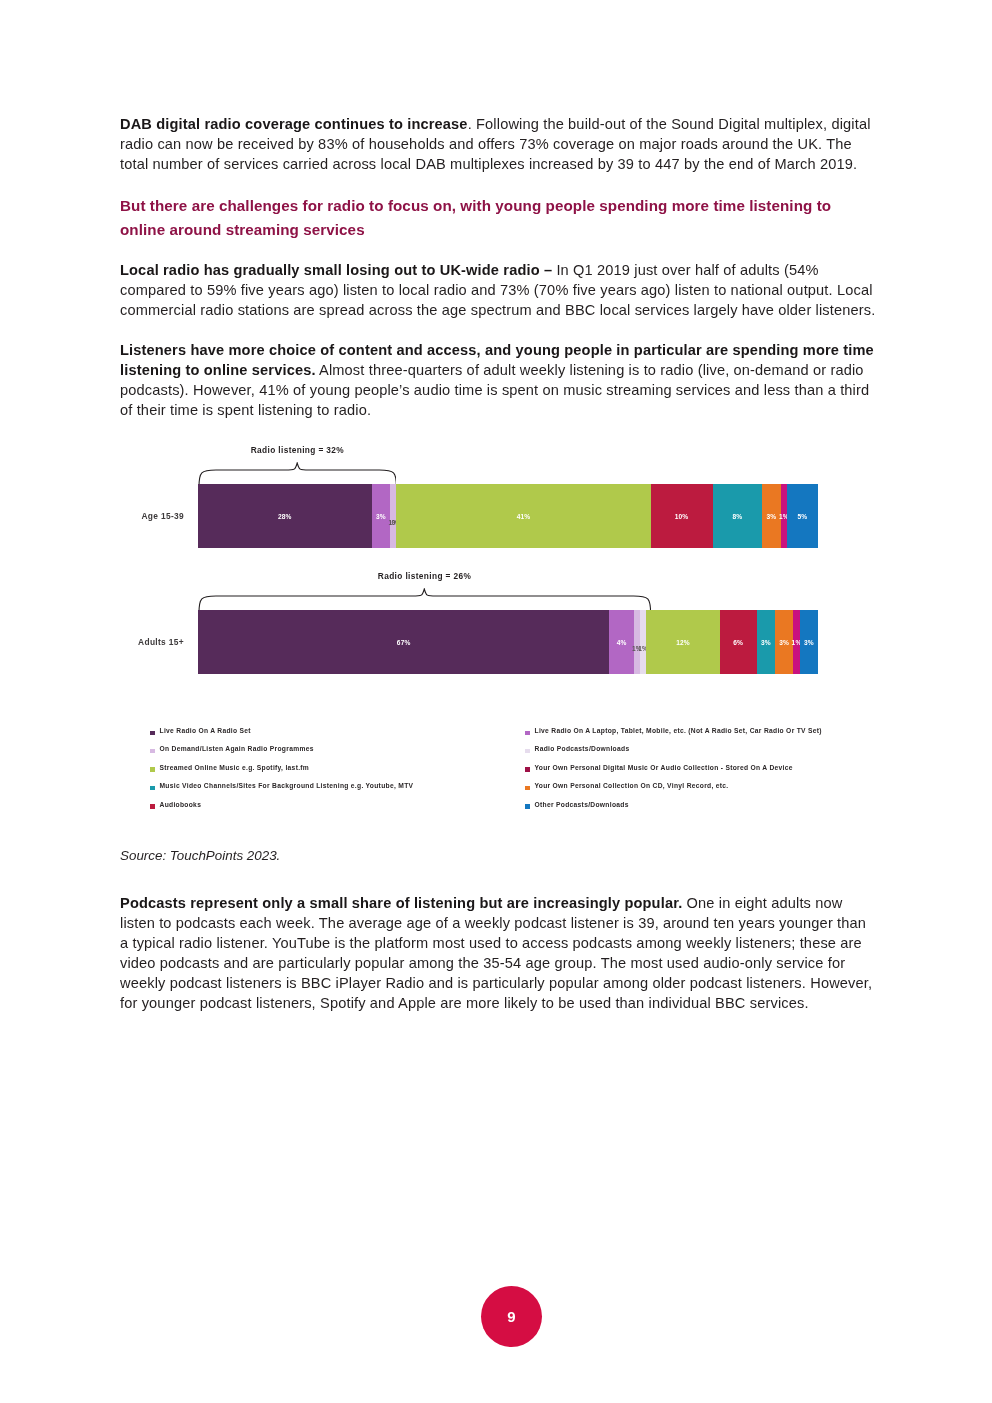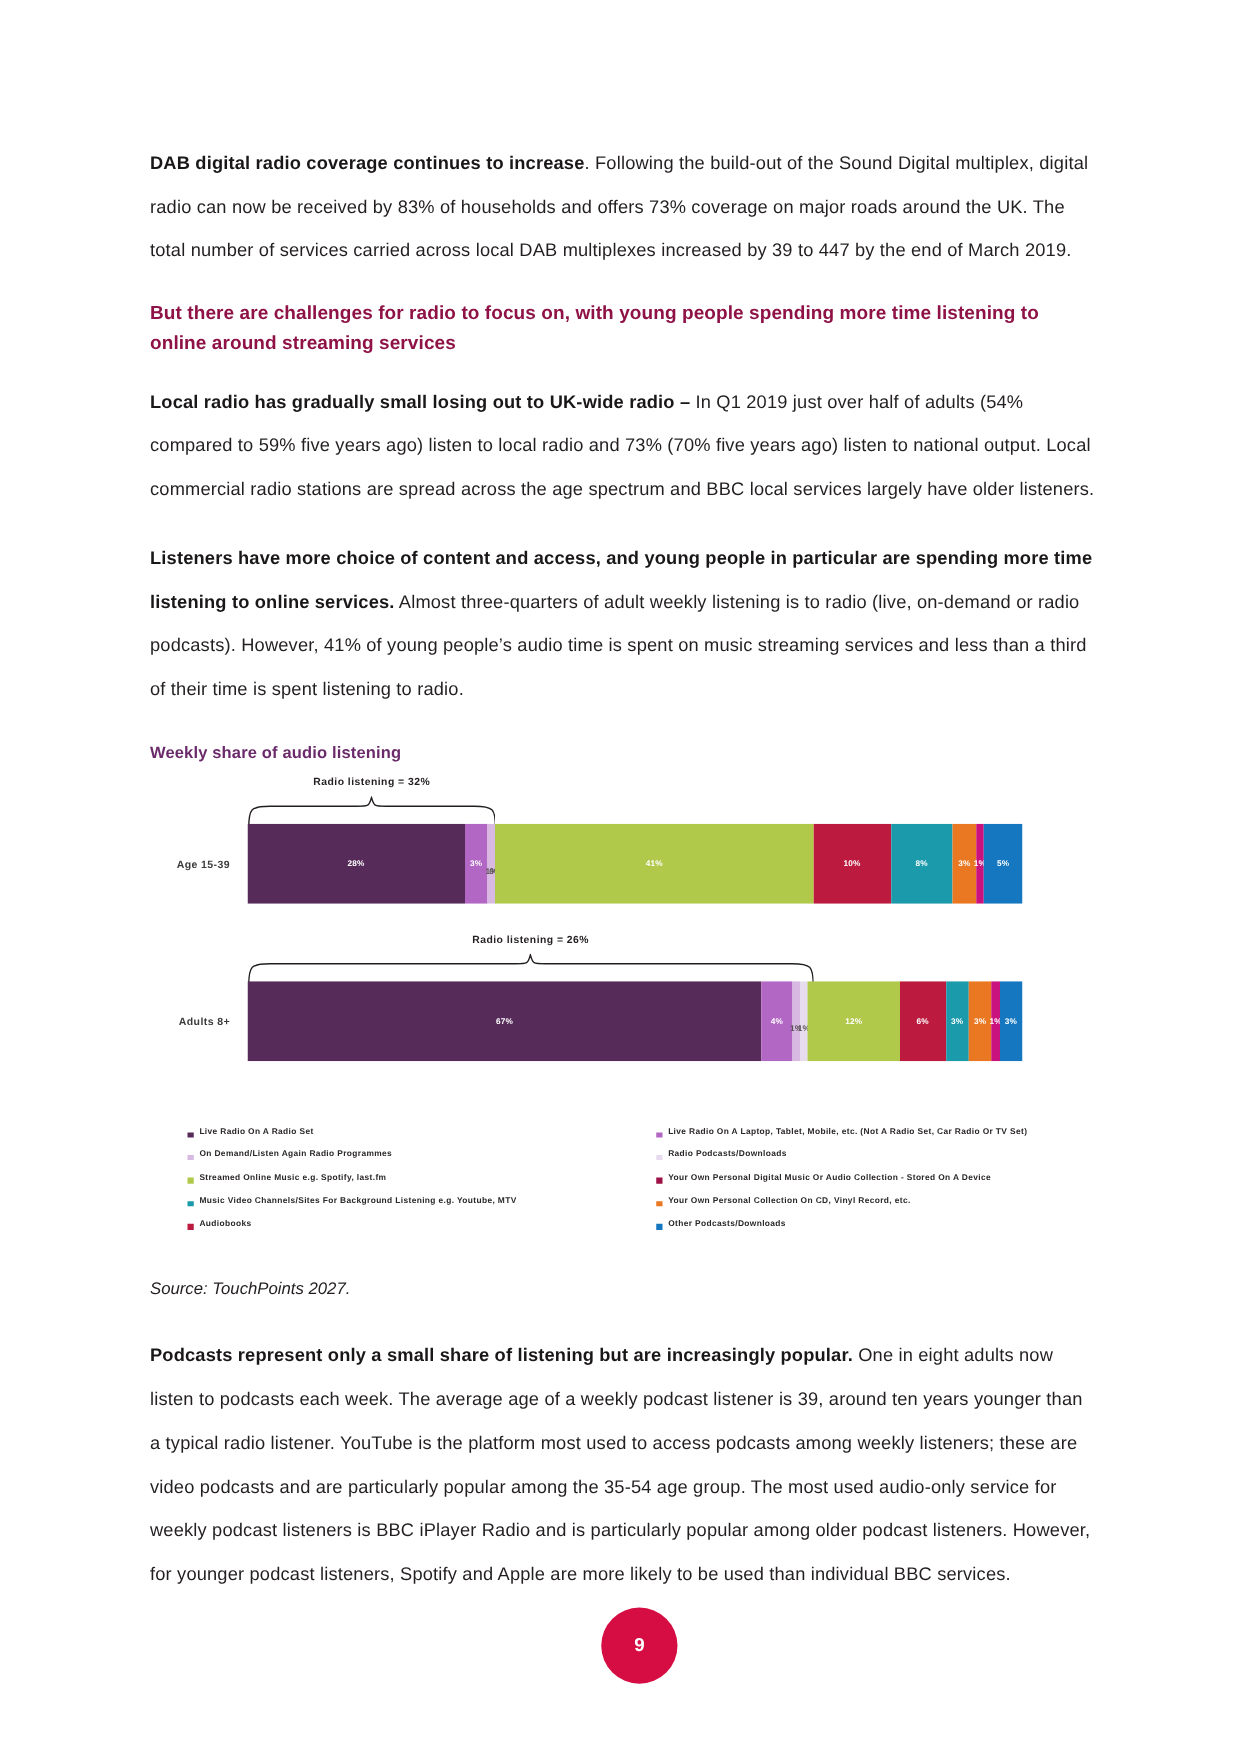--- a/index.html
+++ b/index.html
@@ -23,21 +23,21 @@
 
   .content {
     position: absolute;
     left: 120px;
     top: 114px;
     width: 756px;
   }
 
   p.body-text {
     font-size: 14.6px;
-    line-height: 35px;
+    line-height: 20px;
     color: #231f20;
     margin: 0 0 20px 0;
     text-align: left;
     letter-spacing: 0.01em;
   }
   p.body-text b, p.body-text strong { font-weight: bold; color: #1a1718; }
 
   h2.section-heading {
     font-size: 15.2px;
     line-height: 24px;
@@ -181,21 +181,20 @@
   <div class="content">
 
     <p class="body-text"><b>DAB digital radio coverage continues to increase</b><span>. Following the build-out of the Sound Digital multiplex, digital radio can now be received by 83% of households and offers 73% coverage on major roads around the UK. The total number of services carried across local DAB multiplexes increased by 39 to 447 by the end of March 2019.</span></p>
 
     <h2 class="section-heading">But there are challenges for radio to focus on, with young people spending more time listening to online around streaming services</h2>
 
     <p class="body-text"><b>Local radio has gradually small losing out to UK-wide radio –</b><span> In Q1 2019 just over half of adults (54% compared to 59% five years ago) listen to local radio and 73% (70% five years ago) listen to national output. Local commercial radio stations are spread across the age spectrum and BBC local services largely have older listeners.</span></p>
 
     <p class="body-text" style="margin-bottom:24px;"><b>Listeners have more choice of content and access, and young people in particular are spending more time listening to online services.</b><span> Almost three-quarters of adult weekly listening is to radio (live, on-demand or radio podcasts). However, 41% of young people’s audio time is spent on music streaming services and less than a third of their time is spent listening to radio.</span></p>
 
-    <h3 class="chart-heading">Weekly share of audio listening</h3>
 
     <div class="chart-wrap">
 
       <div class="bar-group" id="group-0" style="top:40px;">
         <div class="brace-label" id="ann-0" style="left: 130.7px; top: -39px;">Radio listening = 32%</div>
         <svg class="brace-svg" id="brace-0" style="left:78px; top:-22px;" width="198.4" height="26" viewBox="0 0 198.4 26">
           <path d="M1,25 C1,10 3,8 18,8 L87.2,8 C97.2,8 97.2,8 99.2,1 C101.2,8 101.2,8 111.2,8 L181.4,8 C196.4,8 198.4,10 198.4,25" fill="none" stroke="#231f20" stroke-width="1.1"></path>
         </svg>
         <div class="cat-label" style="top:27px;">Age 15-39</div>
         <div class="bar" id="bar-0">
@@ -230,21 +229,21 @@
               <span class="seg-label">5%</span>
             </div>
           </div>
       </div>
 
       <div class="bar-group" id="group-1" style="top:166px;">
         <div class="brace-label" id="ann-1" style="left: 257.8px; top: -39px;">Radio listening = 26%</div>
         <svg class="brace-svg" id="brace-1" style="left:78px; top:-22px;" width="452.59999999999997" height="26" viewBox="0 0 452.59999999999997 26">
           <path d="M1,25 C1,10 3,8 18,8 L214.29999999999998,8 C224.29999999999998,8 224.29999999999998,8 226.29999999999998,1 C228.29999999999998,8 228.29999999999998,8 238.29999999999998,8 L435.59999999999997,8 C450.59999999999997,8 452.59999999999997,10 452.59999999999997,25" fill="none" stroke="#231f20" stroke-width="1.1"></path>
         </svg>
-        <div class="cat-label" style="top:27px;">Adults 8+</div>
+        <div class="cat-label" style="top:27px;">Adults 15+</div>
         <div class="bar" id="bar-1">
             <div class="seg" style="background: rgb(86, 43, 90); width: 415.4px;">
               <span class="seg-label">67%</span>
             </div>
             <div class="seg" style="background: rgb(178, 103, 196); width: 24.8px;">
               <span class="seg-label">4%</span>
             </div>
             <div class="seg" style="background: rgb(215, 185, 226); width: 6.2px;">
               <span class="seg-label dark out-below">1%</span>
             </div>
@@ -314,21 +313,21 @@
             </div>
             <div class="legend-item">
               <span class="legend-swatch" style="background: rgb(20, 119, 192);"></span>
               <span class="legend-text">Other Podcasts/Downloads</span>
             </div>
           </div>
       </div>
 
     </div>
 
-    <p class="source-note" style="margin-top:4px;">Source: TouchPoints 2027.</p>
+    <p class="source-note" style="margin-top:4px;">Source: TouchPoints 2023.</p>
 
     <p class="body-text" style="margin-top:30px;"><b>Podcasts represent only a small share of listening but are increasingly popular.</b><span> One in eight adults now listen to podcasts each week. The average age of a weekly podcast listener is 39, around ten years younger than a typical radio listener. YouTube is the platform most used to access podcasts among weekly listeners; these are video podcasts and are particularly popular among the 35-54 age group. The most used audio-only service for weekly podcast listeners is BBC iPlayer Radio and is particularly popular among older podcast listeners. However, for younger podcast listeners, Spotify and Apple are more likely to be used than individual BBC services.</span></p>
 
   </div>
 
   <div class="page-badge">
     <span>9</span>
   </div>
 
 </div>

